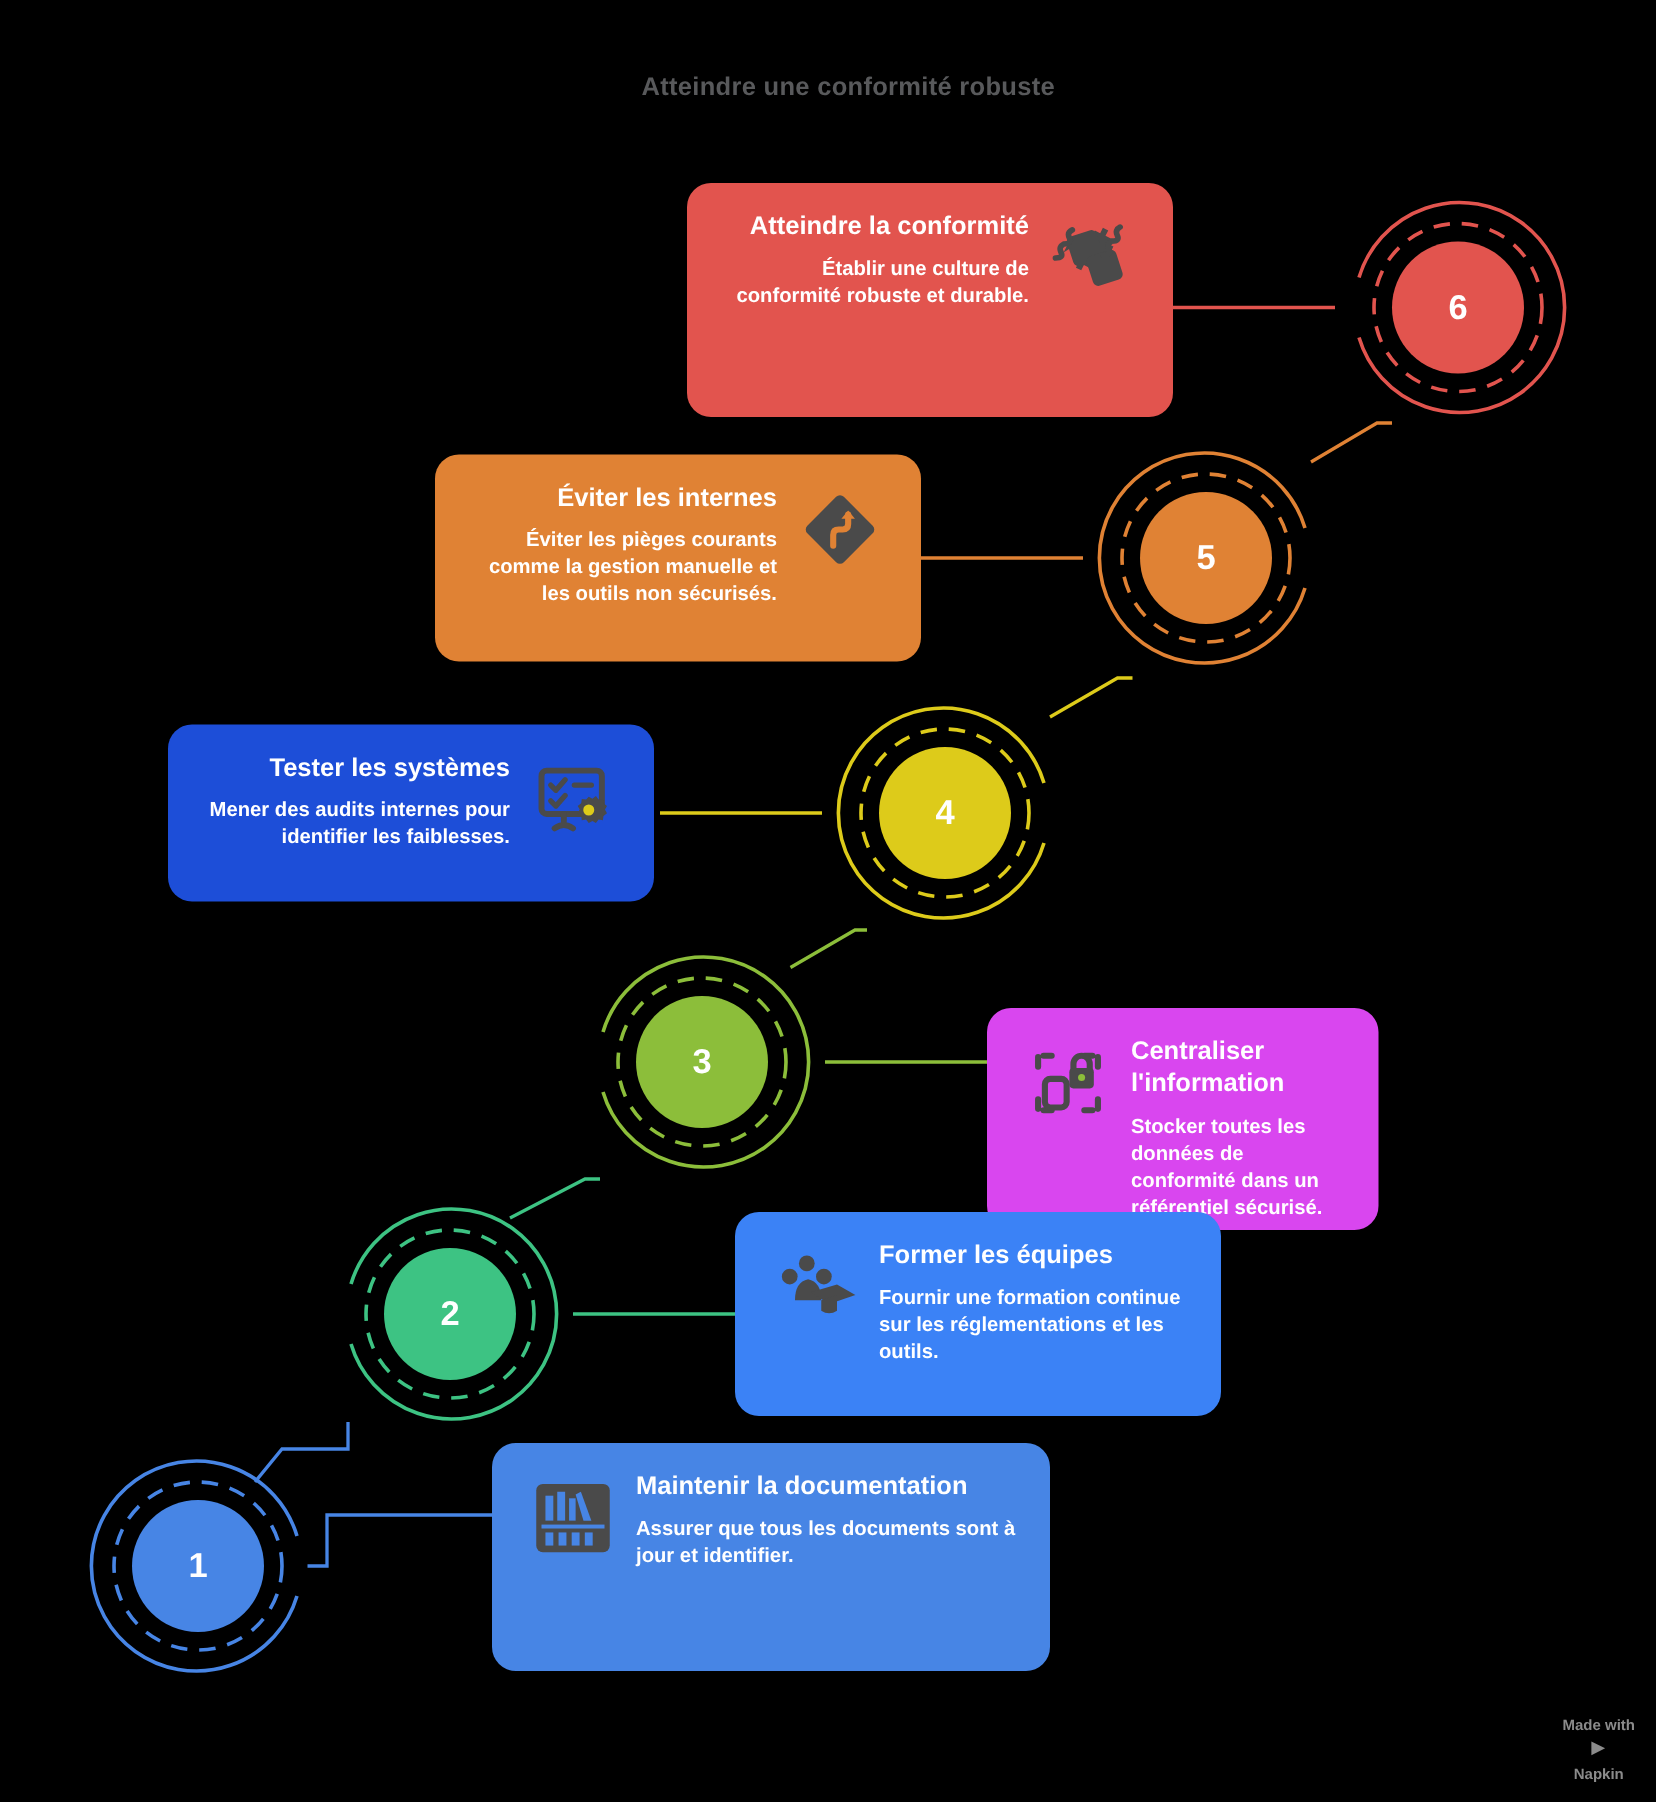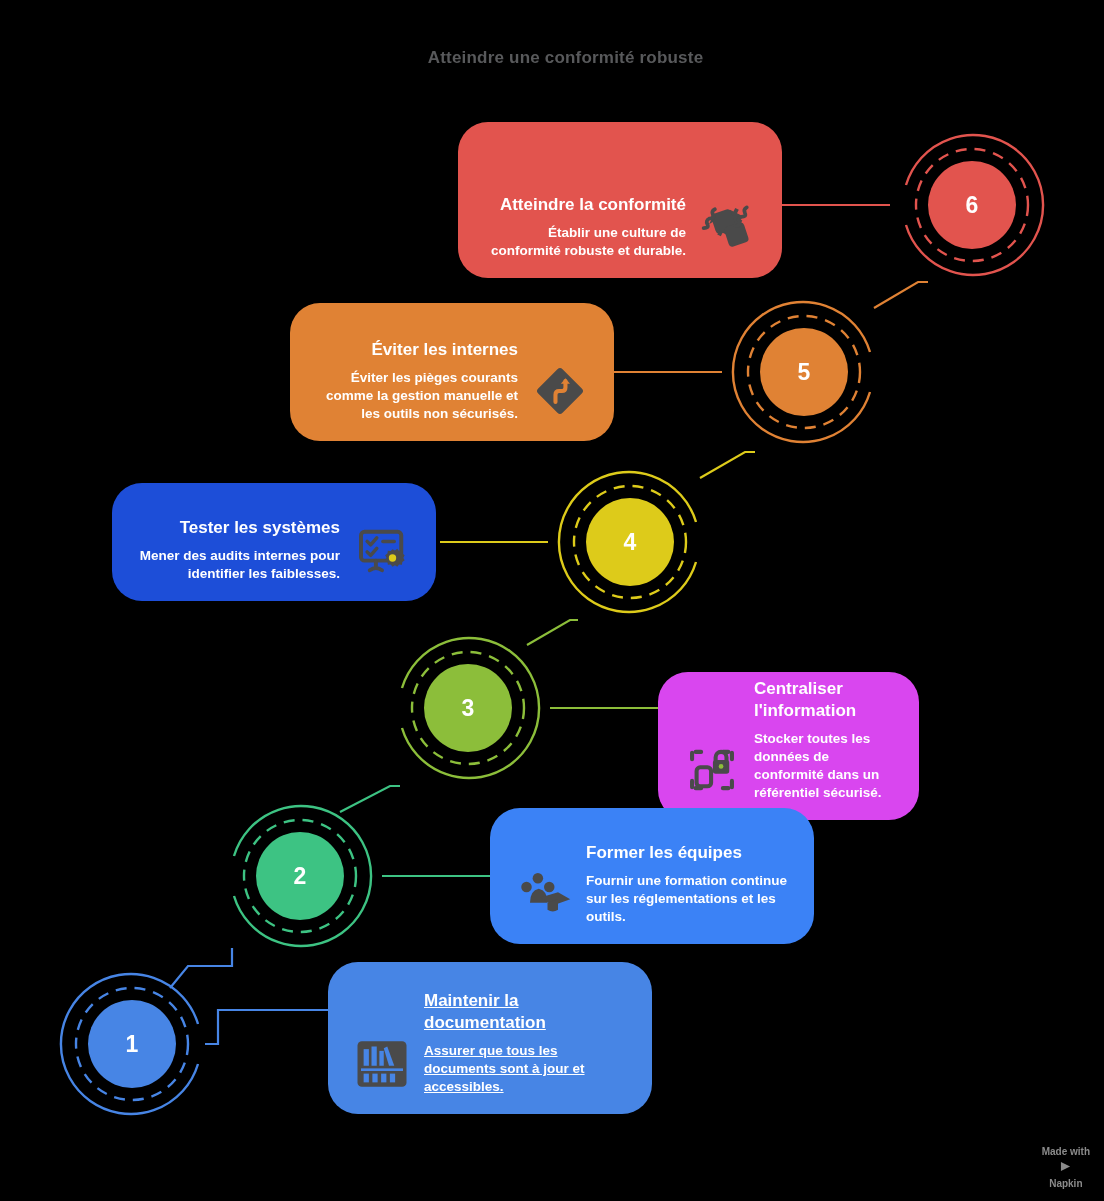--- a/index.html
+++ b/index.html
@@ -10,22 +10,22 @@
   #stage{position:absolute;inset:0;}
   #wires{position:absolute;inset:0;width:1104px;height:1201px;pointer-events:none;}
 
   .page-title{
     position:absolute;left:0;right:0;top:48px;text-align:center;
     color:#58595b;font-size:17px;font-weight:700;letter-spacing:.2px;margin-left:27px;
   }
 
   
   .card{
-    position:absolute;border-radius:30px;box-sizing:border-box;
-    display:flex;align-items:flex-end;gap:10px;padding:18px 22px;
+    position:absolute;border-radius:16px;box-sizing:border-box;
+    display:flex;align-items:flex-start;gap:10px;padding:18px 22px;
     color:#ffffff;
   }
   .card .txt{display:flex;flex-direction:column;flex:1;}
   .card .c-title{font-size:17px;font-weight:700;line-height:1.26;margin-bottom:9px;}
   .card .c-desc{font-size:13.5px;font-weight:600;line-height:1.33;}
   .card.right .txt{text-align:right;order:1;}
   .card.right .ico{order:2;}
   .card.left .txt{text-align:left;order:2;}
   .card.left .ico{order:1;}
   .ico{flex:0 0 auto;width:64px;height:64px;display:flex;align-items:center;justify-content:center;}
@@ -210,38 +210,38 @@
 
   <div class="badge" style="left:44px;top:956px;">
     <svg viewBox="0 0 176 176">
       <path d="M 154 68 A 70 70 0 1 0 154 108" fill="none" stroke="#4785E5" stroke-width="2.4"></path>
       <circle cx="88" cy="88" r="56" fill="none" stroke="#4785E5" stroke-width="2.4" stroke-dasharray="11 8"></circle>
       <circle cx="88" cy="88" r="44" fill="#4785E5"></circle>
     </svg>
     <span class="num">1</span>
   </div>
 
-  <div class="card left" style="left:328px;top:962px;width:324px;height:152px;background:#4785E5;text-decoration:underline;">
+  <div class="card left" style="left:328px;top:962px;width:372px;height:152px;background:#4785E5;">
     <div class="ico">
       <svg viewBox="0 0 64 64" width="56" height="56">
         <rect x="4" y="6" width="56" height="52" rx="5" fill="#4a4a4a"></rect>
         <rect x="11" y="15" width="6" height="19" fill="#4785E5"></rect>
         <rect x="20" y="12" width="6" height="22" fill="#4785E5"></rect>
         <rect x="29" y="17" width="5" height="17" fill="#4785E5"></rect>
         <path d="M38 12 L46 34 L40 34 L34 14 Z" fill="#4785E5"></path>
         <rect x="8" y="37" width="48" height="3" fill="#4785E5"></rect>
         <rect x="11" y="43" width="6" height="10" fill="#4785E5"></rect>
         <rect x="21" y="43" width="6" height="10" fill="#4785E5"></rect>
         <rect x="31" y="43" width="6" height="10" fill="#4785E5"></rect>
         <rect x="41" y="43" width="6" height="10" fill="#4785E5"></rect>
       </svg>
     </div>
     <div class="txt">
       <div class="c-title">Maintenir la documentation</div>
-      <div class="c-desc">Assurer que tous les documents sont à jour et accessibles.</div>
+      <div class="c-desc">Assurer que tous les documents sont à jour et identifier.</div>
     </div>
   </div>
 
   <div class="watermark">
     <span>Made with</span>
     <span class="wm-logo">
       <svg width="11" height="11" viewBox="0 0 12 12">
           <path d="M1 1 L11 6 L1 11 Z" fill="#8b8b8b"></path>
         </svg>
     </span>

